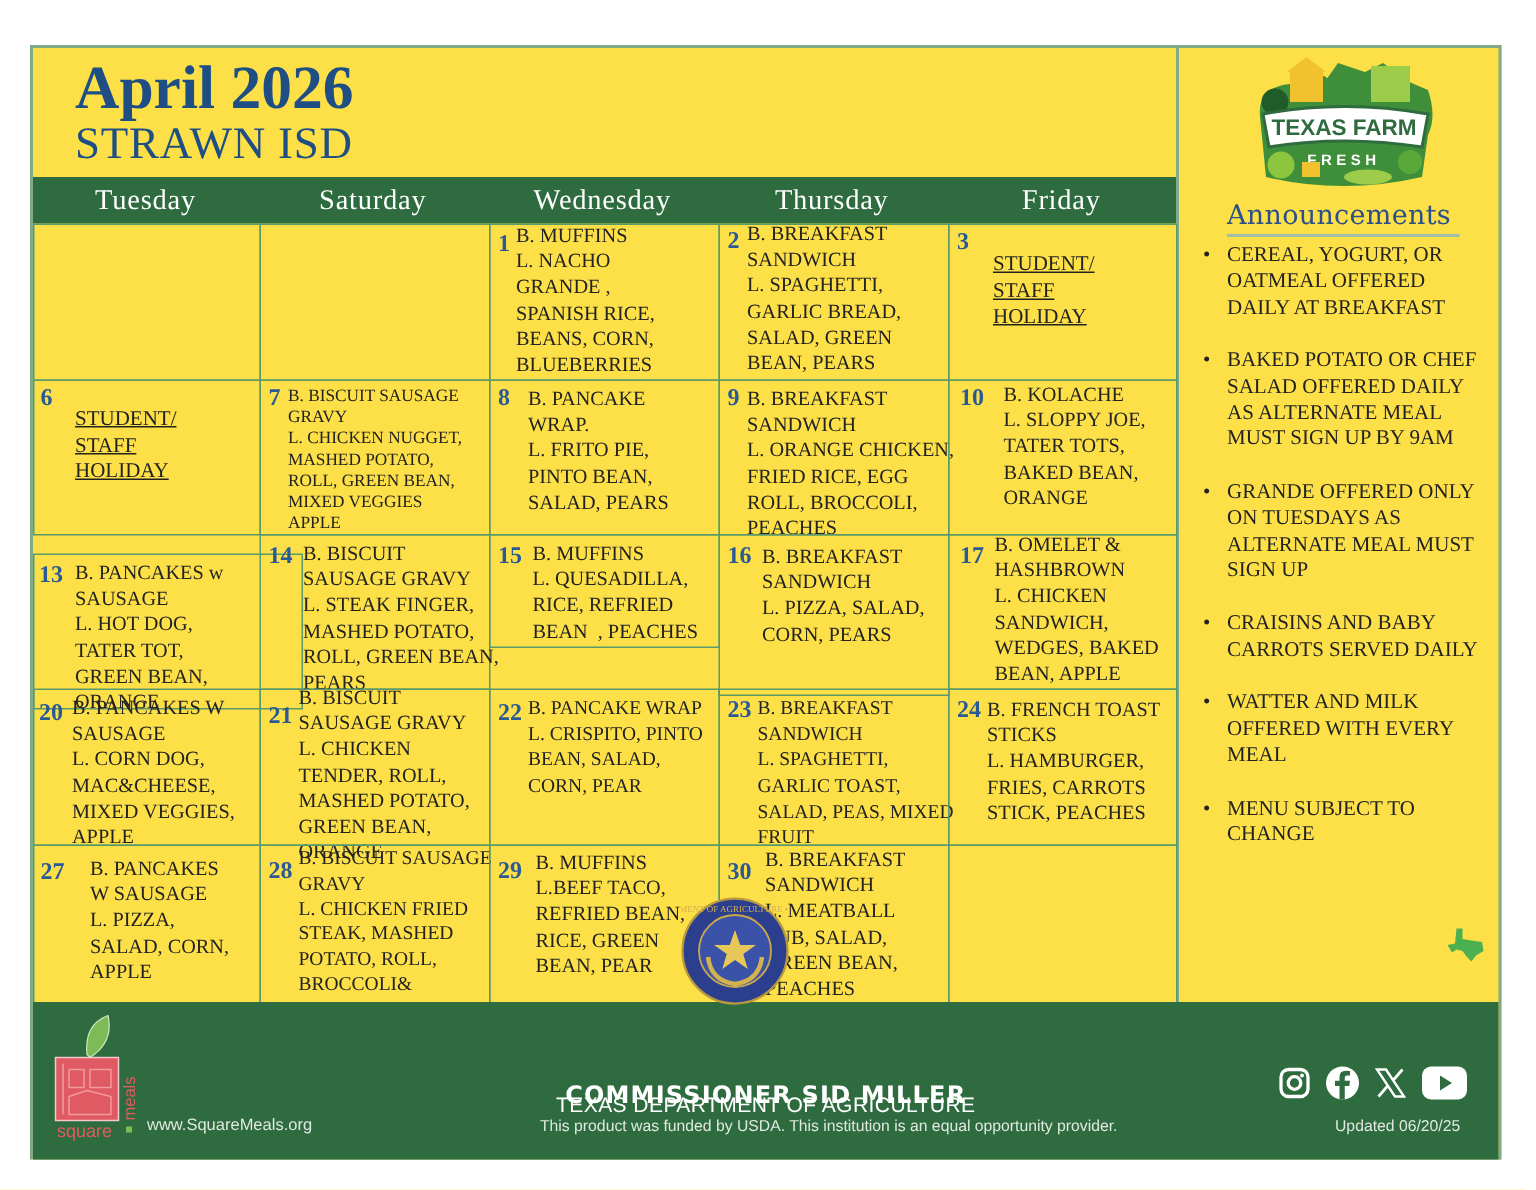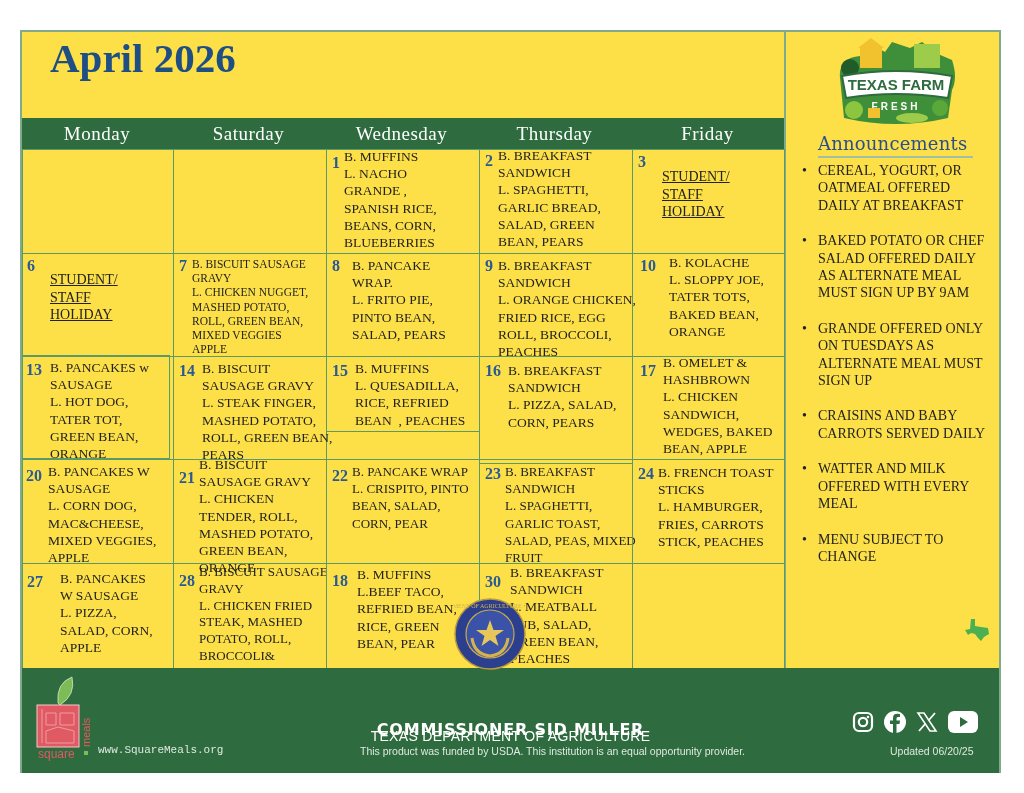--- a/index.html
+++ b/index.html
@@ -20,41 +20,42 @@
   .side { position:absolute; left:764px; top:0; width:215px; height:636px; }
   .logo { position:absolute; left:44px; top:6px; width:132px; height:90px; }
   .ann-title { position:absolute; left:32px; top:101px; font-size:18px; font-weight:normal; color:#2a4f8a; font-family:"DejaVu Serif",serif; letter-spacing:0.2px; }
   .ann-underline { position:absolute; left:32px; top:124px; width:155px; height:2px; background:#9fbfa8; }
   .ann-list { position:absolute; left:14px; top:130px; width:195px; margin:0; padding:0; list-style:none; }
   .ann-list li { position:relative; padding-left:18px; font-size:14px; line-height:17.4px; color:#222; margin-bottom:18px; }
   .ann-list li .bullet { position:absolute; left:2px; top:0; }
   .tx-icon { position:absolute; left:178px; top:586px; width:26px; height:24px; }
   .footer { position:absolute; left:0; top:636px; width:977px; height:105px; background:#2e6b3e; }
   .sq-logo { position:absolute; left:14px; top:5px; width:55px; height:90px; }
-  .sq-url { position:absolute; left:76px; top:76px; font-family:Liberation Mono, monospace; font-size:11px; color:#dfe9e1; }
+  .sq-url { position:absolute; left:76px; top:76px; font-family:Liberation Sans, sans-serif; font-size:11px; color:#dfe9e1; }
   .tda1 { position:absolute; left:0; width:977px; top:36px; text-align:center; font-family:"Liberation Sans",sans-serif; color:#fff; font-size:14px; letter-spacing:0.3px;margin-top:24px; }
   .tda2 { position:absolute; left:0; width:977px; top:52px; text-align:center; font-family:"DejaVu Sans",sans-serif; color:#fff; font-size:16px; font-weight:bold; letter-spacing:0.8px; }
   .usda { position:absolute; left:0; width:977px; top:77px; text-align:center; font-family:"Liberation Sans",sans-serif; color:#dfe9e1; font-size:10.5px;margin-left:42px; }
   .social { position:absolute; left:830px; top:42px; display:flex; gap:9px; align-items:center; }
   .updated { position:absolute; left:868px; top:77px; font-family:"Liberation Sans",sans-serif; font-size:10.5px; color:#dfe9e1; }
   .seal { position:absolute; left:454px; top:598px; width:72px; height:72px; }
 </style>
 </head>
 <body>
 
 <div class="page">
 
   <div class="title-area">
     <div class="title-month">April 2026</div>
+    <div class="title-school">STRAWN ISD</div>
   </div>
 
   <div class="divider-v"></div>
 
   <div class="day-header">
-    <div style="width:150px">Monday</div>
+    <div style="width:150px">Tuesday</div>
     <div style="width:153px">Saturday</div>
     <div style="width:153px">Wednesday</div>
     <div style="width:153px">Thursday</div>
     <div style="width:153px">Friday</div>
   </div>
 
   <div class="grid">
 
     <div class="cell" style="left:0;top:0;width:152px;height:105px"></div>
     <div class="cell" style="left:151px;top:0;width:154px;height:105px"></div>
@@ -118,21 +119,21 @@
     </div>
     <div class="cell" style="left:610px;top:104px;width:153px;height:104px">
       <span class="daynum" style="left:7px;top:3px">10</span>
       <span class="menu" style="left:36px;top:0px">B. KOLACHE
 L. SLOPPY JOE,
 TATER TOTS,
 BAKED BEAN,
 ORANGE</span>
     </div>
 
-    <div class="cell" style="left:0;top:206px;width:148px;height:104px">
+    <div class="cell" style="left:0;top:220px;width:180px;height:104px">
       <span class="daynum" style="left:3px;top:5px">13</span>
       <span class="menu" style="left:27px;top:3px">B. PANCAKES w
 SAUSAGE
 L. HOT DOG,
 TATER TOT,
 GREEN BEAN,
 ORANGE</span>
     </div>
     <div class="cell" style="left:151px;top:207px;width:154px;height:104px">
       <span class="daynum" style="left:5px;top:5px">14</span>
@@ -223,21 +224,21 @@
       <span class="daynum" style="left:5px;top:8px">28</span>
       <span class="menu" style="left:25px;top:0px;font-size:13px;line-height:16.8px">B. BISCUIT SAUSAGE
 GRAVY
 L. CHICKEN FRIED
 STEAK, MASHED
 POTATO, ROLL,
 BROCCOLI&amp;
 CHEESE,  ORANGE</span>
     </div>
     <div class="cell" style="left:304px;top:414px;width:154px;height:106px">
-      <span class="daynum" style="left:5px;top:8px">18</span>
+      <span class="daynum" style="left:5px;top:8px">29</span>
       <span class="menu" style="left:30px;top:2px">B. MUFFINS
 L.BEEF TACO,
 REFRIED BEAN,
 RICE, GREEN
 BEAN, PEAR</span>
     </div>
     <div class="cell" style="left:457px;top:414px;width:154px;height:106px">
       <span class="daynum" style="left:5px;top:9px">30</span>
       <span class="menu" style="left:30px;top:0px">B. BREAKFAST
 SANDWICH

